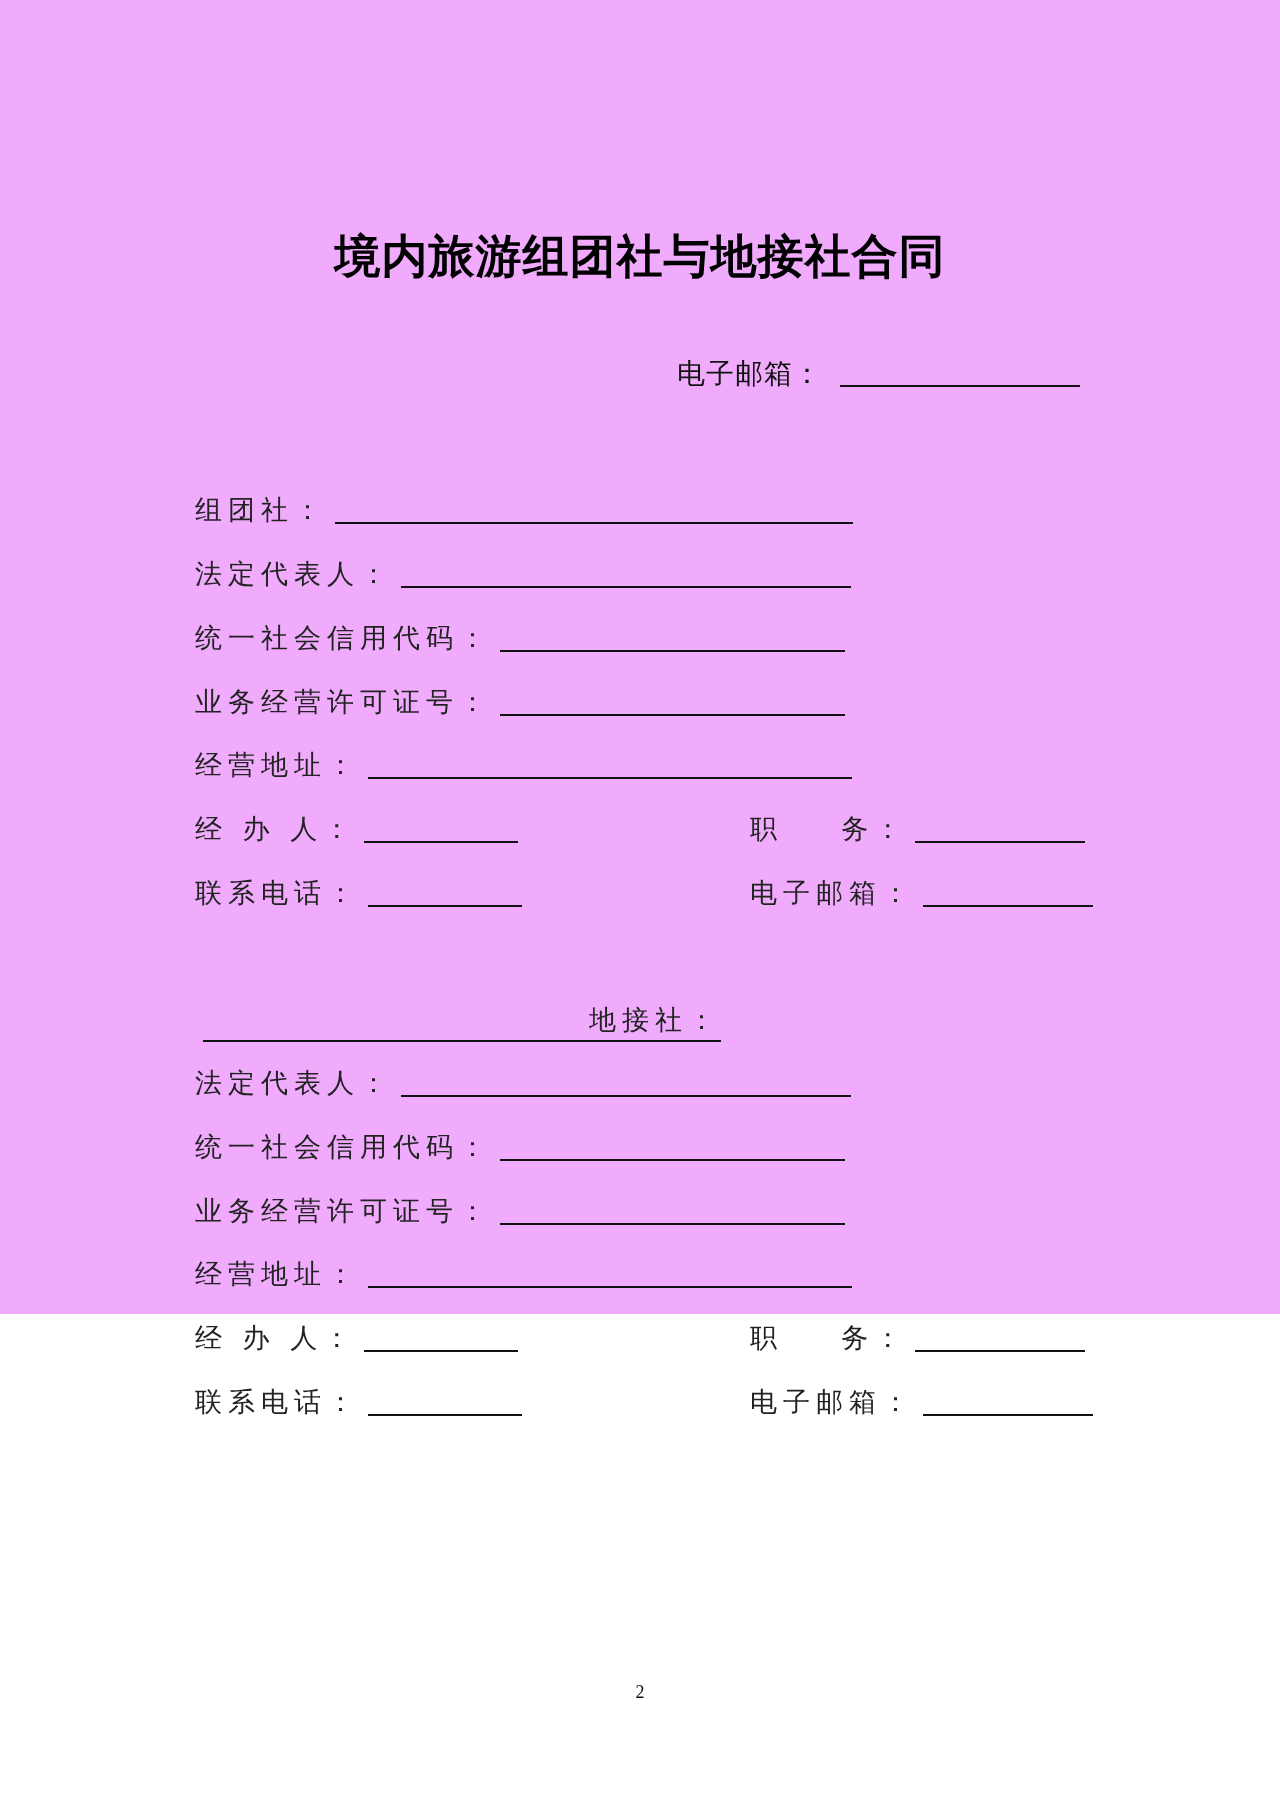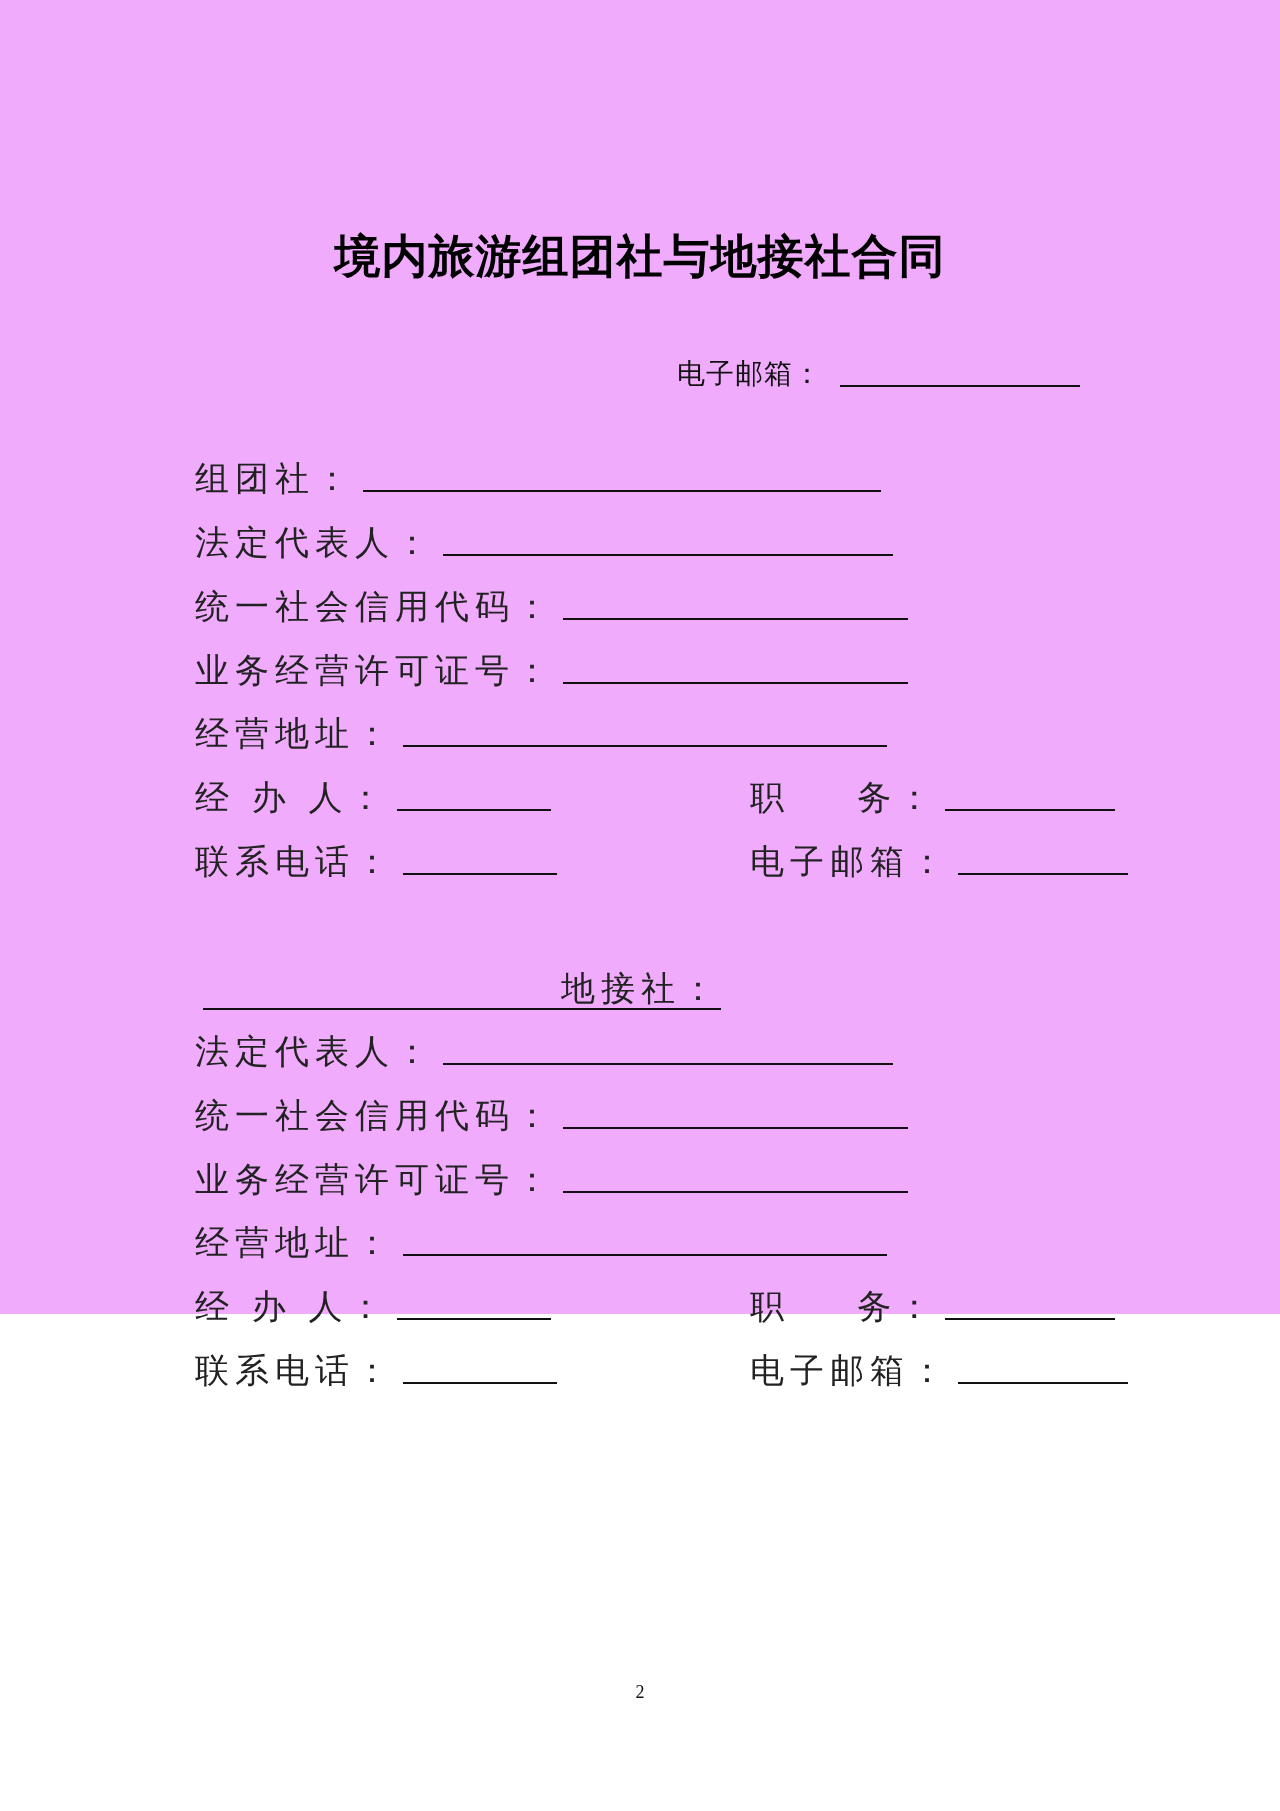--- a/index.html
+++ b/index.html
@@ -11,22 +11,22 @@
     font-weight: bold; font-size: 46px; letter-spacing: 1px; color: #000;
   }
   .contract-no {
     position: absolute; left: 677px; top: 355px; display: flex; align-items: flex-end;
     font-family: "DejaVu Sans", "Liberation Sans", sans-serif; font-size: 28px; color: #111;
   }
   .contract-no .label { letter-spacing: 1px; }
   .uline { display: inline-block; border-bottom: 2px solid #111; height: 1px; }
   .field {
     position: absolute; display: flex; align-items: flex-end; height: 40px;
-    font-family: "DejaVu Sans", "Liberation Sans", sans-serif; font-size: 34px;
-    color: #222; letter-spacing: 6px; white-space: pre;
+    font-family: "DejaVu Sans", "Liberation Sans", sans-serif; font-size: 27px;
+    color: #222; letter-spacing: 6px; white-space: pre; margin-top: 32px;
   }
   .field .label { line-height: 40px; }
   .field .uline { margin-left: 8px; margin-bottom: 6px; }
   .page-num {
     position: absolute; left: 0; right: 0; top: 1682px; text-align: center;
     font-family: "Liberation Serif", "DejaVu Serif", serif; font-size: 18px; color: #111;
   }
 </style>
 </head>
 <body>

